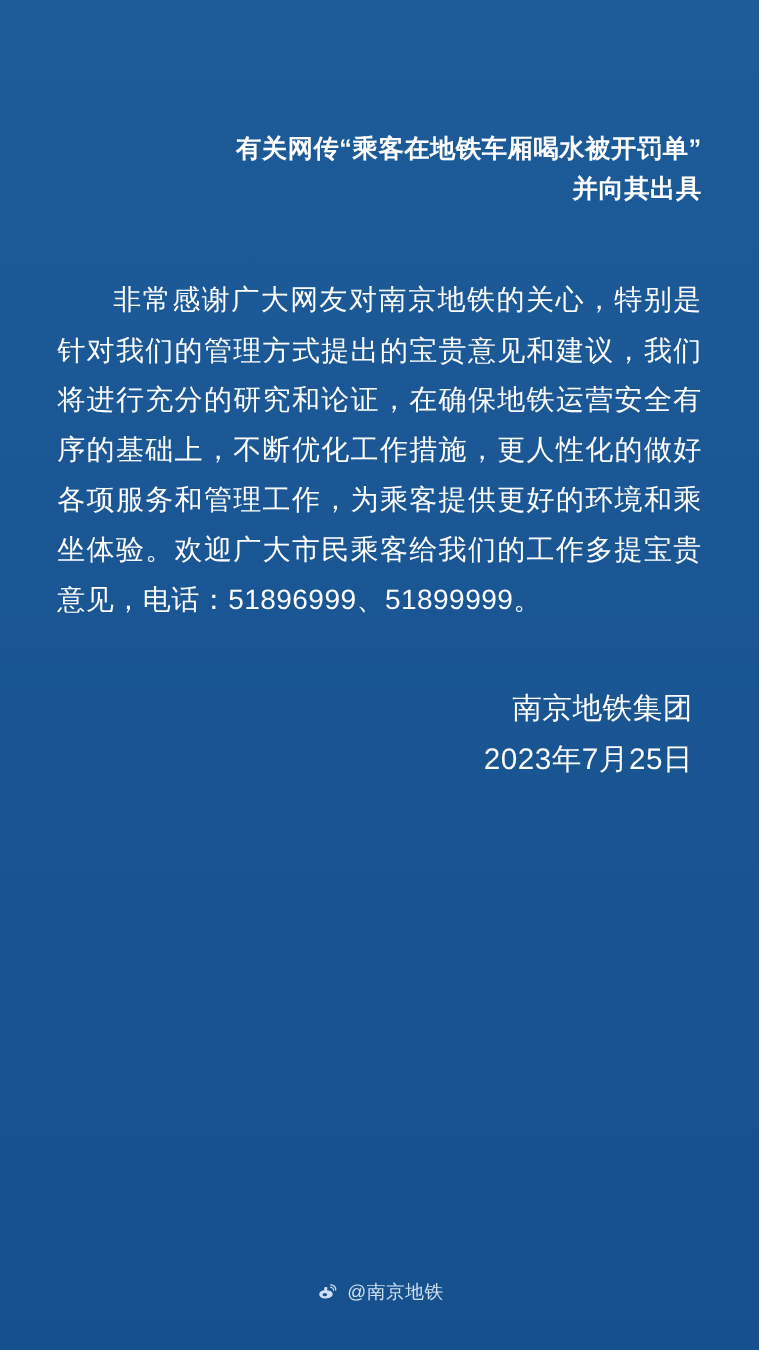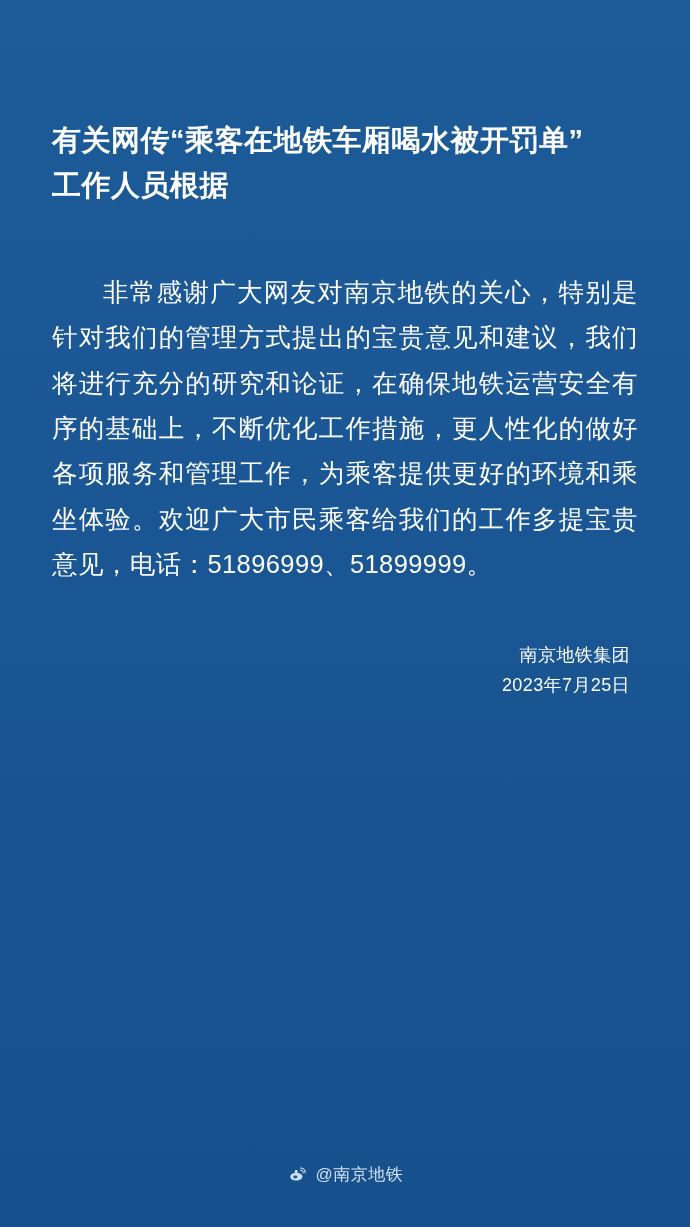--- a/index.html
+++ b/index.html
@@ -20,24 +20,24 @@
     position: relative;
     background: linear-gradient(180deg, #1d5b99 0%, #1a5693 45%, #17518d 100%);
     display: flex;
     flex-direction: column;
   }
   .doc {
     padding: 118px 52px 0 52px;
     flex: 1 1 auto;
   }
   .title {
-    font-size: 29px;
+    font-size: 23px;
     font-weight: bold;
     line-height: 1.55;
-    text-align: left;
+    text-align: right;
     letter-spacing: 0.5px;
     color: #ffffff;
   }
   .title-line-2 {
     display: block;
   }
   .body-block {
     margin-top: 62px;
   }
   .para {
@@ -52,21 +52,21 @@
   }
   .para + .para {
     margin-top: 18px;
   }
   .signature {
     margin-top: 52px;
     text-align: right;
     padding-right: 8px;
   }
   .signature div {
-    font-size: 18px;
+    font-size: 27px;
     line-height: 1.72;
     letter-spacing: 0.4px;
     color: #fdfdfd;
   }
   .footer {
     height: 74px;
     flex: 0 0 auto;
     display: flex;
     align-items: center;
     justify-content: center;
@@ -89,21 +89,21 @@
 </style>
 </head>
 <body>
 
 <div class="page">
 
   <div class="doc">
 
     <div class="title">
       <span>有关网传“乘客在地铁车厢喝水被开罚单”</span>
-      <span class="title-line-2">工作人员根据</span>
+      <span class="title-line-2">并向其出具</span>
     </div>
 
     <div class="body-block">
       <p class="para">非常感谢广大网友对南京地铁的关心，特别是针对我们的管理方式提出的宝贵意见和建议，我们将进行充分的研究和论证，在确保地铁运营安全有序的基础上，不断优化工作措施，更人性化的做好各项服务和管理工作，为乘客提供更好的环境和乘坐体验。欢迎广大市民乘客给我们的工作多提宝贵意见，电话：51896999、51899999。</p>
     </div>
 
     <div class="signature">
       <div>南京地铁集团</div>
       <div>2023年7月25日</div>
     </div>

